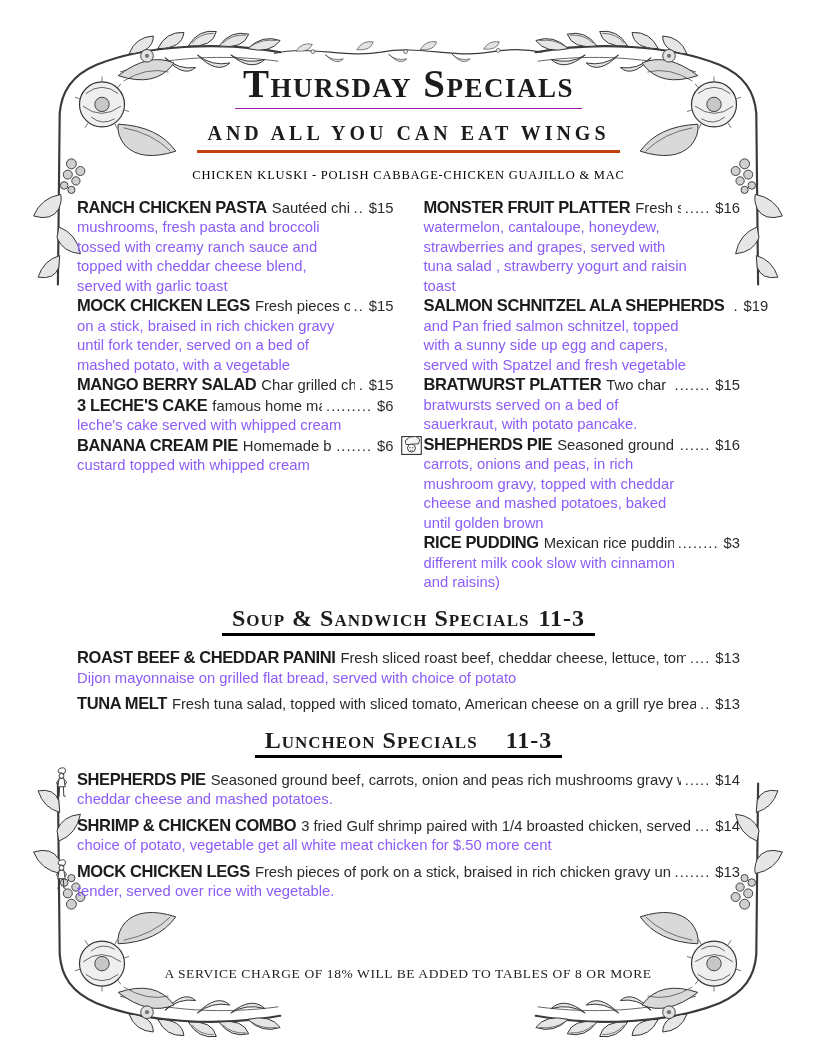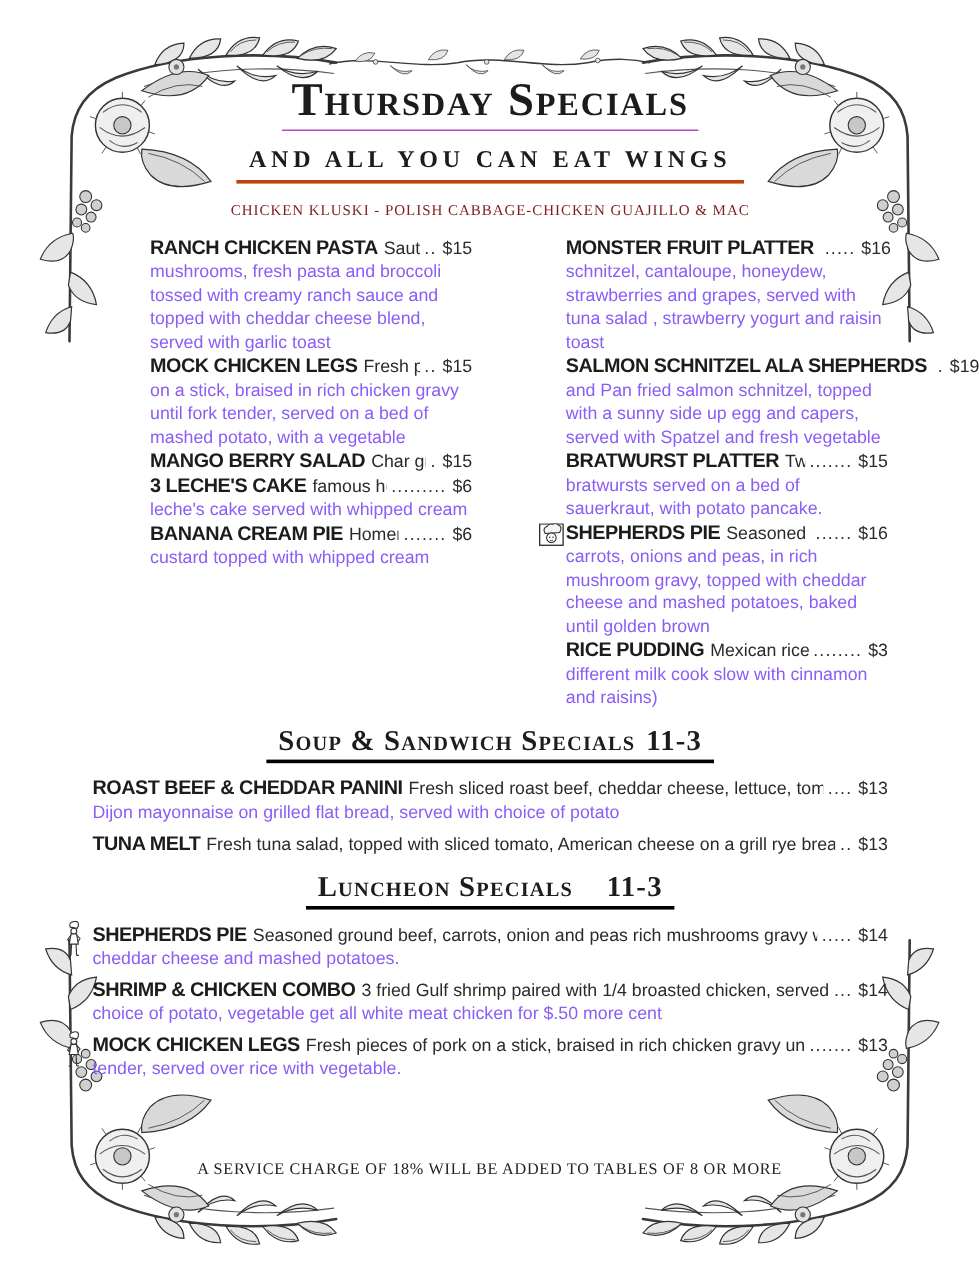--- a/index.html
+++ b/index.html
@@ -16,23 +16,23 @@
   .content{position:absolute;left:77px;top:64px;width:663px;}
   .center{text-align:center;}
   .title-wrap{text-align:center;}
   .page-title{display:inline-block;font-family:"Liberation Serif",serif;font-weight:700;
       font-variant:small-caps;font-size:39px;letter-spacing:1.5px;line-height:1.05;
       border-bottom:1px solid #a21caf;padding:0 8px 3px 8px;}
   .page-subtitle{display:inline-block;font-family:"Liberation Serif",serif;font-weight:700;
       font-size:20px;letter-spacing:4px;line-height:1.1;border-bottom:3px solid #c2410c;
       padding:0 10px 6px 10px;margin-top:13px;}
   .tagline{font-family:"Liberation Serif",serif;font-size:12.5px;letter-spacing:0.8px;
-      margin-top:15px;color:#7f1d1d;}
+      margin-top:15px;color:#000000;}
   .two-col{display:flex;gap:30px;margin-top:15px;}
-  .col{flex:1;min-width:0;margin-left:48px;}
+  .col{flex:1;min-width:0;}
   .item{position:relative;}
   .l1{display:flex;align-items:baseline;}
   .nm{font-weight:700;font-size:16.5px;letter-spacing:-0.4px;white-space:nowrap;line-height:19.5px;}
   .d1{margin-left:5px;font-size:14.8px;color:#2a2a2a;white-space:nowrap;overflow:hidden;
       flex-shrink:1;line-height:19.5px;}
   .sp{flex:1 1 4px;min-width:4px;}
   .dots{font-size:14.8px;color:#2a2a2a;white-space:nowrap;letter-spacing:1px;line-height:19.5px;}
   .pr{margin-left:5px;font-size:14.8px;color:#2a2a2a;white-space:nowrap;line-height:19.5px;}
   .d2{font-size:14.8px;color:#8b5cf6;line-height:19.5px;white-space:pre-line;}
   .section-head-wrap{text-align:center;margin-top:13px;}
@@ -235,21 +235,21 @@
       <div class="col">
 
         <div class="item">
           <div class="l1">
             <span class="nm">MONSTER FRUIT PLATTER</span>
             <span class="d1">Fresh slices of</span>
             <span class="sp"></span>
             <span class="dots">.....</span>
             <span class="pr">$16</span>
           </div>
-          <div class="d2">schnitzel, cantaloupe, honeydew,
+          <div class="d2">watermelon, cantaloupe, honeydew,
 strawberries and grapes, served with
 tuna salad , strawberry yogurt and raisin
 toast</div>
         </div>
 
         <div class="item">
           <div class="l1">
             <span class="nm">SALMON SCHNITZEL ALA SHEPHERDS</span>
             <span class="d1">breaded</span>
             <span class="sp"></span>

